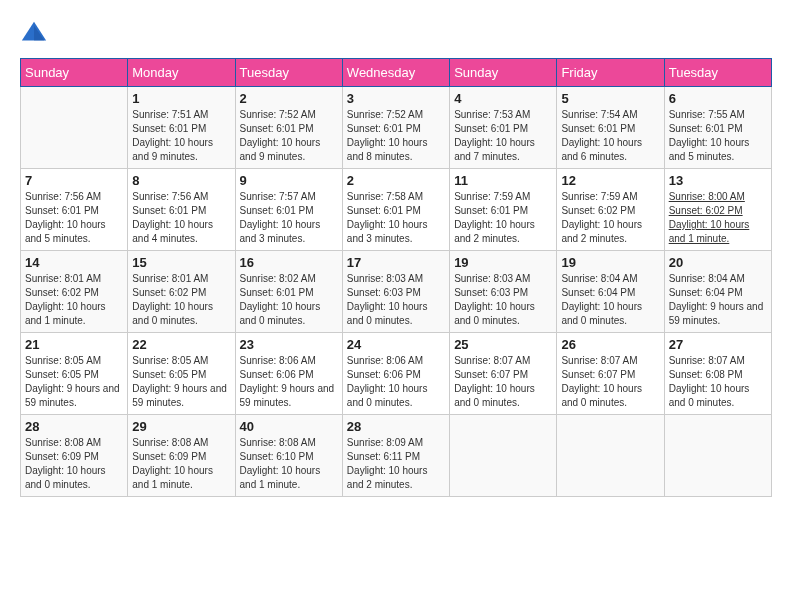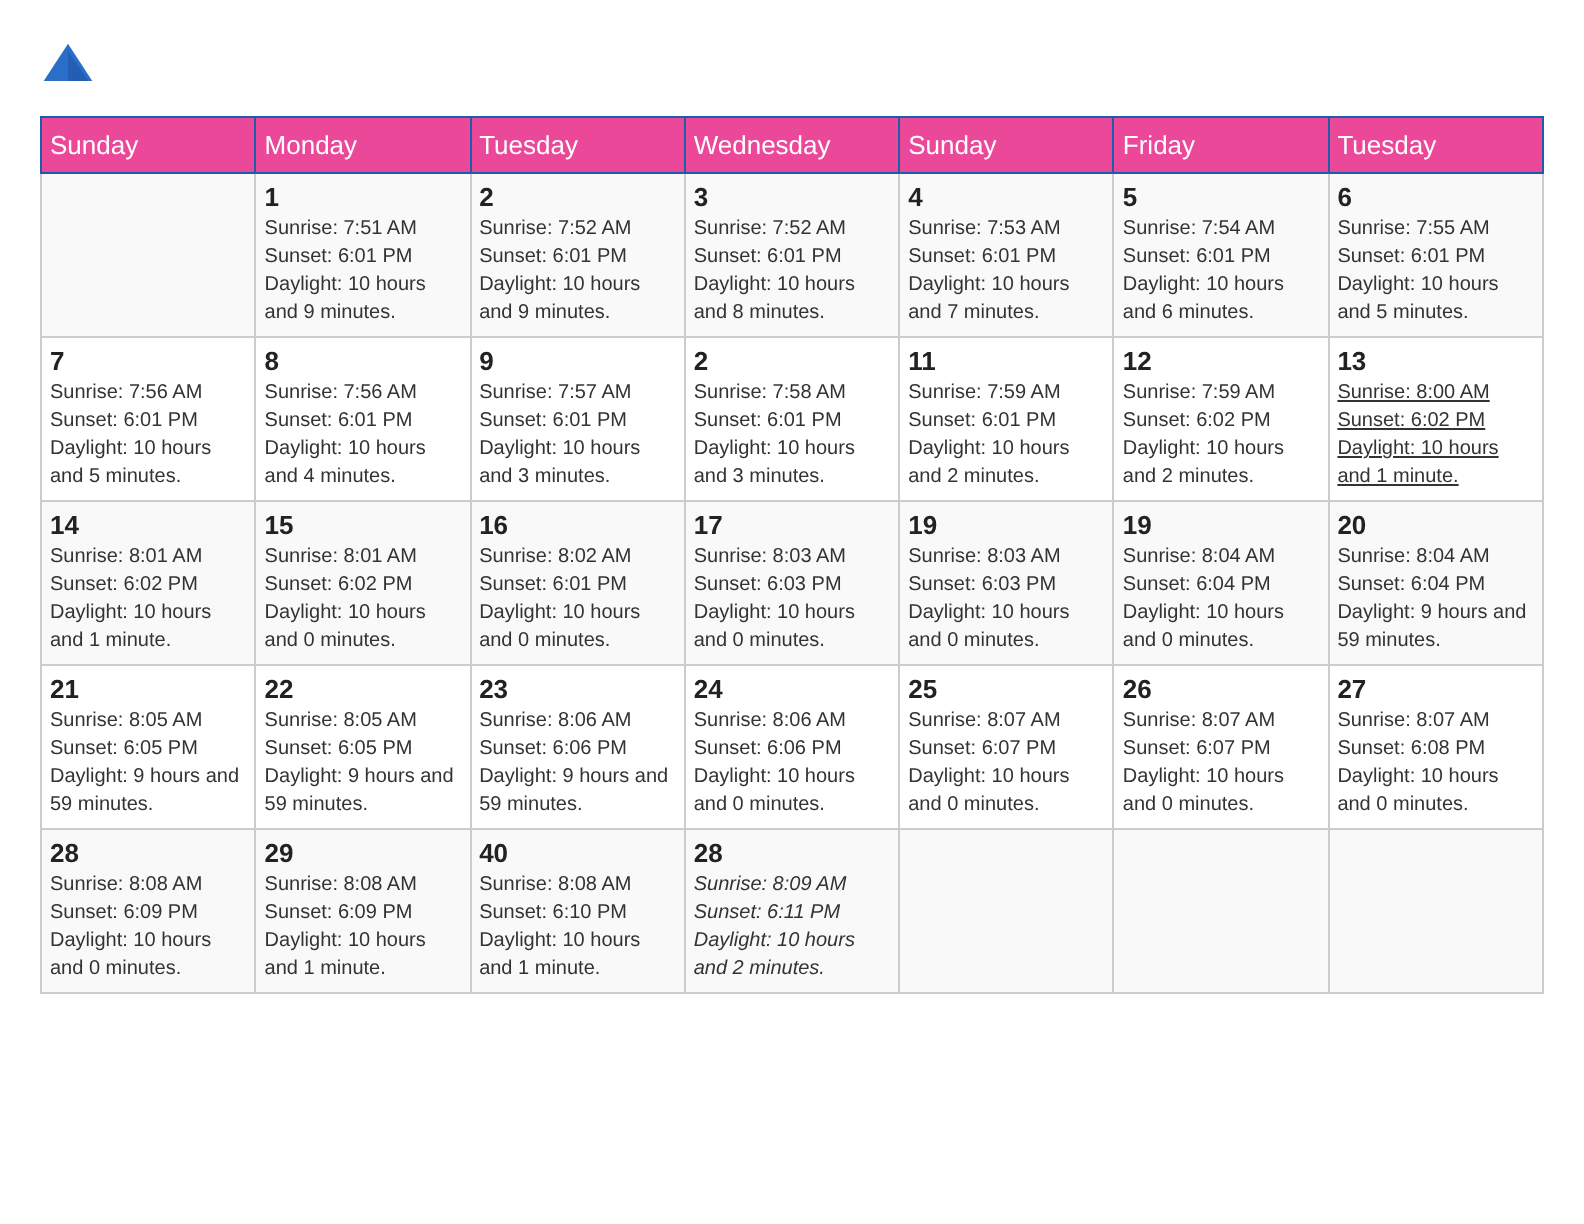--- a/index.html
+++ b/index.html
@@ -308,21 +308,21 @@
 Daylight: 10 hours and 1 minute.</div>
           </td>
           <td>
             <span class="day-number">40</span>
             <div class="day-info" style="white-space: pre-line;">Sunrise: 8:08 AM
 Sunset: 6:10 PM
 Daylight: 10 hours and 1 minute.</div>
           </td>
           <td>
             <span class="day-number">28</span>
-            <div class="day-info" style="white-space: pre-line; font-style: italic;">Sunrise: 8:09 AM
+            <div class="day-info" style="white-space: pre-line;">Sunrise: 8:09 AM
 Sunset: 6:11 PM
 Daylight: 10 hours and 2 minutes.</div>
           </td>
           <td class="empty"></td>
           <td class="empty"></td>
           <td class="empty"></td>
         </tr>
       </tbody>
   </table>
 </div>

